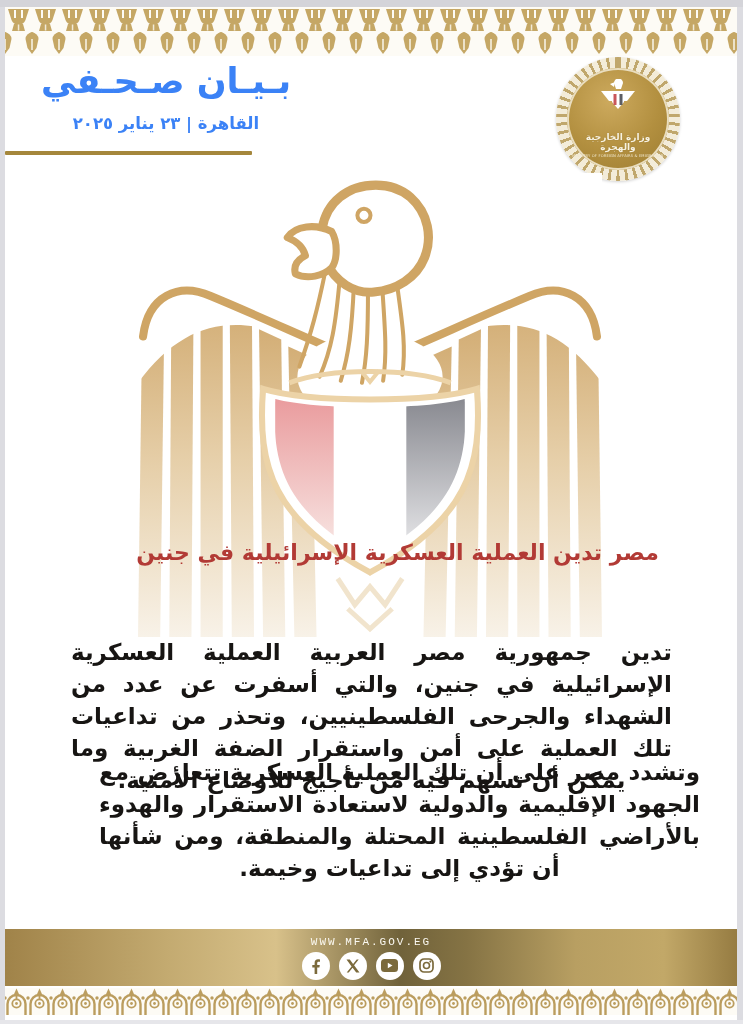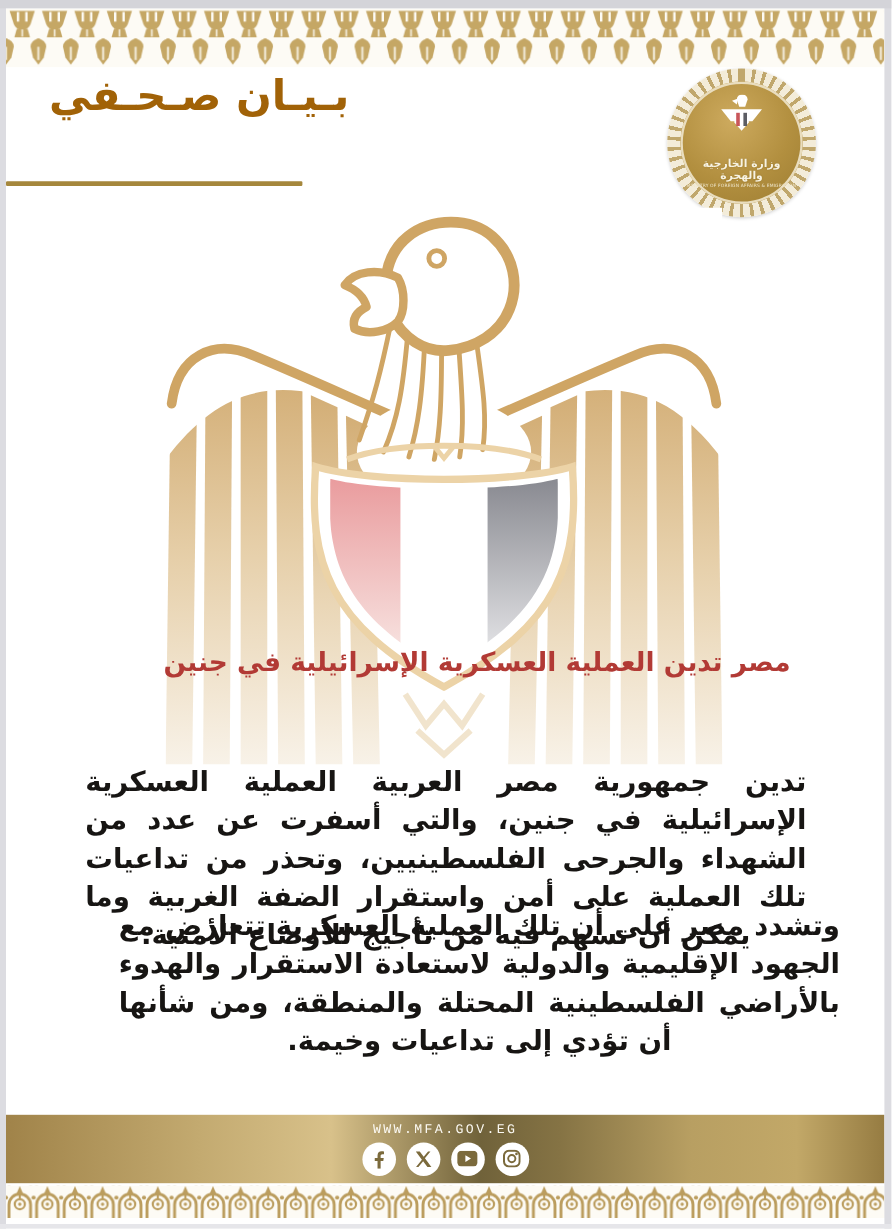--- a/index.html
+++ b/index.html
@@ -14,21 +14,21 @@
   .edge.left{left:0;top:0;width:5px;height:1024px;}
   .edge.right{right:0;top:0;width:6px;height:1024px;}
   .edge.top{left:0;top:0;width:743px;height:7px;background:#d4d4d9;}
   .edge.bottom{left:0;bottom:0;width:743px;height:4px;background:#e6e6ea;}
 
   
   .border-top{left:5px;top:7px;width:732px;height:49px;}
   .border-bottom{left:5px;top:988px;width:732px;height:27px;}
 
   
-  .press-block{left:20px;top:62px;width:292px;text-align:center;color:#a16207;direction:rtl;}
+  .press-block{left:20px;top:62px;width:292px;text-align:center;color:#3b82f6;direction:rtl;}
   .press-title{font-size:35px;font-weight:bold;letter-spacing:1px;line-height:1.1;}
   .press-date{margin-top:13px;font-size:16.5px;font-weight:bold;}
   .gold-rule{left:5px;top:151px;width:247px;height:4px;background:#a5873c;border-radius:1px;}
 
   
   .seal{left:556px;top:57px;width:124px;height:124px;border-radius:50%;
     background:repeating-conic-gradient(#c0a76c 0deg 3deg,#f3ecd9 3deg 8.5deg);
     box-shadow:0 1px 3px rgba(0,0,0,.18);}
   .seal-inner{position:absolute;left:11px;top:11px;width:102px;height:102px;border-radius:50%;
     background:radial-gradient(circle at 42% 32%,#cdaa5e 0%,#b28f3f 55%,#9c7c31 100%);
@@ -80,20 +80,21 @@
         <rect x="-1" y="32" width="2" height="11" fill="#fdfbf5" opacity=".7"></rect>
         <rect x="26" y="32" width="2" height="11" fill="#fdfbf5" opacity=".7"></rect>
       </pattern>
     </defs>
     <rect width="732" height="49" fill="url(#tb)"></rect>
   </svg>
 </div>
 
 <div class="abs press-block">
   <div class="press-title">بـيـان صـحـفي</div>
+  <div class="press-date">القاهرة | ٢٣ يناير ٢٠٢٥</div>
 </div>
 <div class="abs gold-rule"></div>
 
 <div class="abs seal">
   <div class="seal-inner">
     <svg width="38" height="34" viewBox="0 0 38 34">
       <path d="M2,12 H36 L28,22 H10 Z" fill="#ffffff"></path>
       <path d="M15,4 A4.5,4.5 0 0 1 24,4 L22,10 H17 Z" fill="#ffffff"></path>
       <path d="M16,3 L11,5 L15,8 Z" fill="#ffffff"></path>
       <path d="M13,14 h12 v9 l-6,7 l-6,-7 z" fill="#ffffff"></path>

